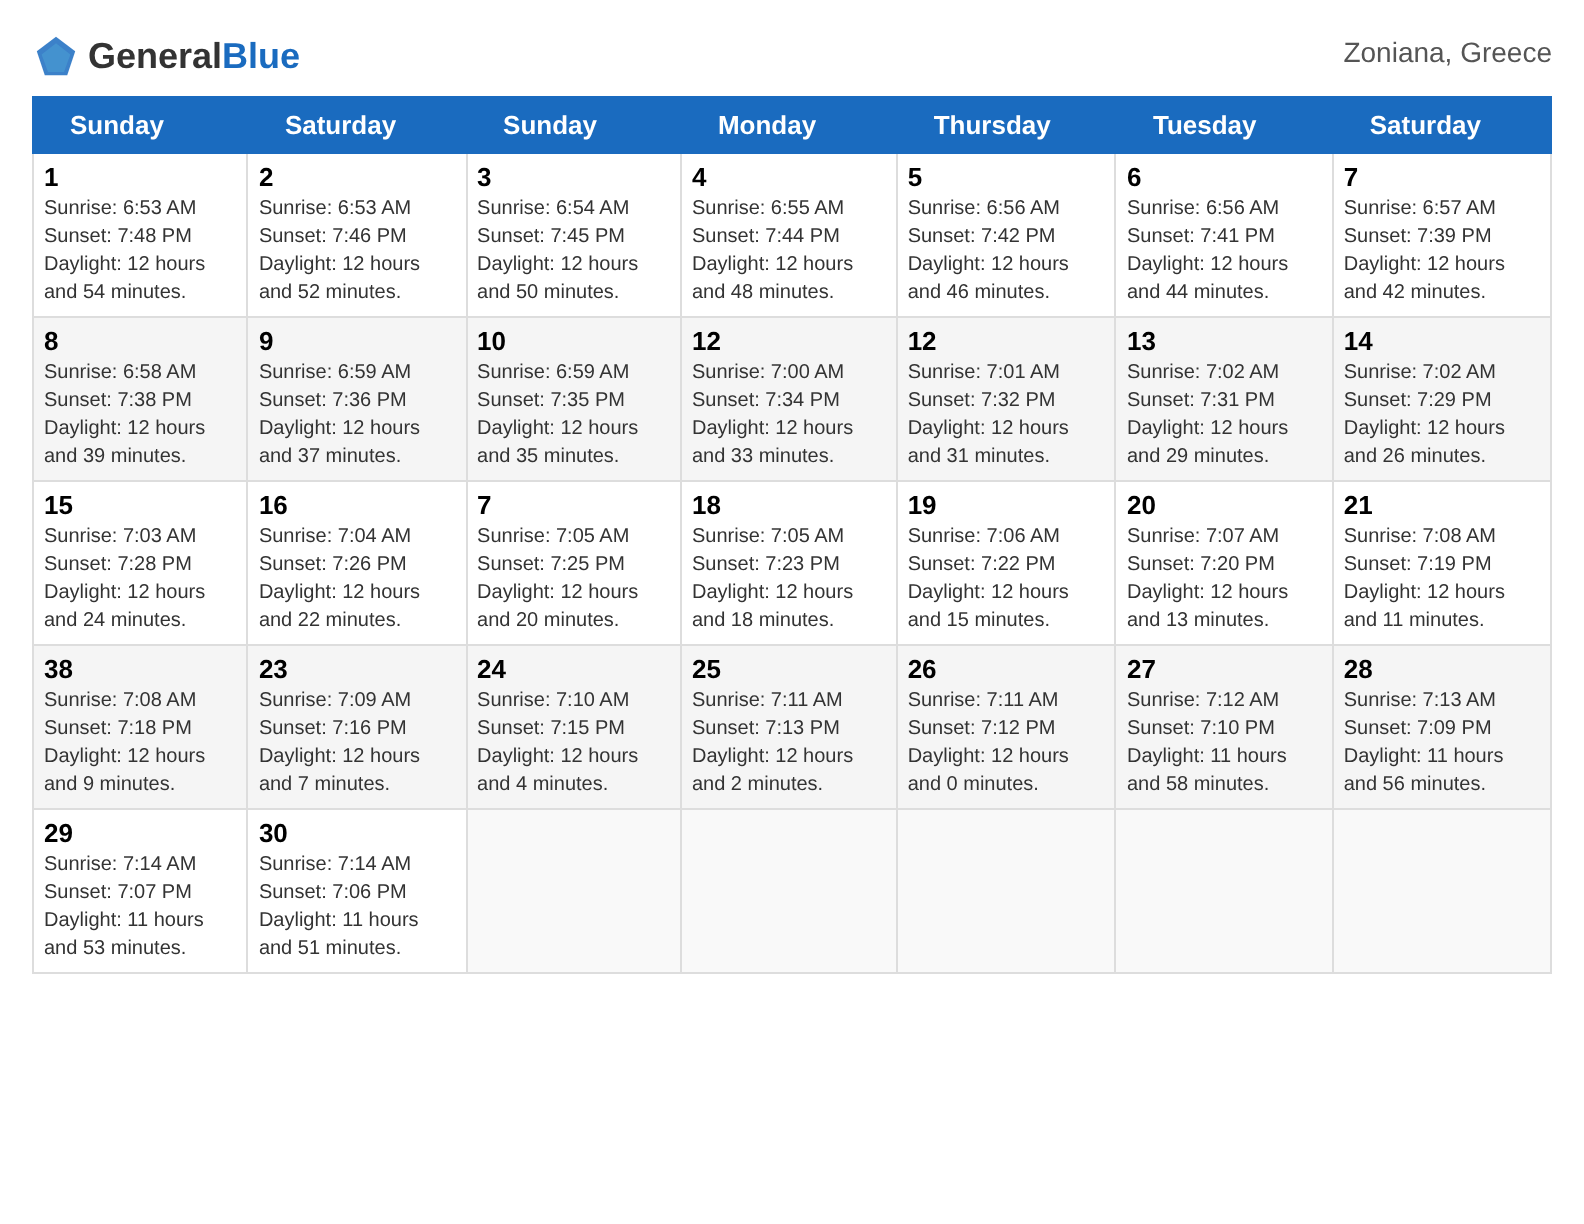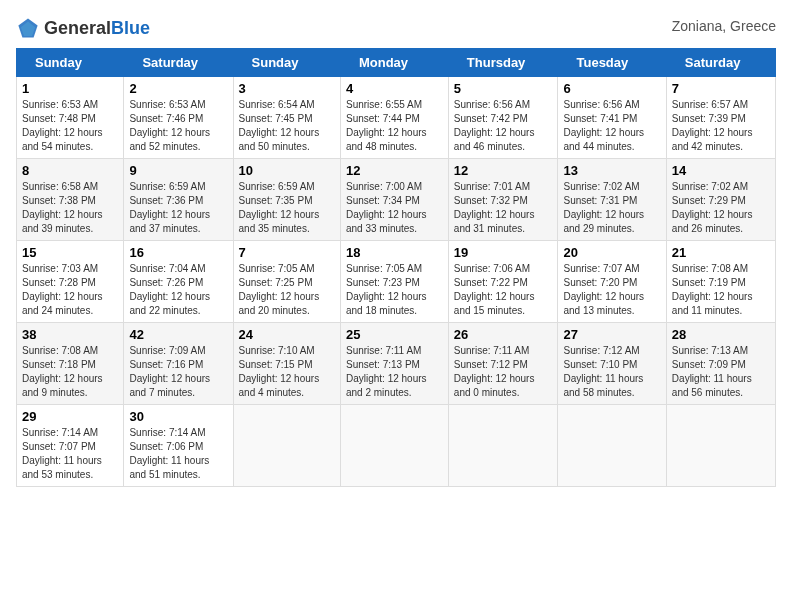--- a/index.html
+++ b/index.html
@@ -191,21 +191,21 @@
           <div class="day-number">21</div>
           <div class="day-info">Sunrise: 7:08 AM<br>Sunset: 7:19 PM<br>Daylight: 12 hours and 11 minutes.</div>
         </td>
       </tr>
       <tr>
         <td>
           <div class="day-number">38</div>
           <div class="day-info">Sunrise: 7:08 AM<br>Sunset: 7:18 PM<br>Daylight: 12 hours and 9 minutes.</div>
         </td>
         <td>
-          <div class="day-number">42</div>
+          <div class="day-number">23</div>
           <div class="day-info">Sunrise: 7:09 AM<br>Sunset: 7:16 PM<br>Daylight: 12 hours and 7 minutes.</div>
         </td>
         <td>
           <div class="day-number">24</div>
           <div class="day-info">Sunrise: 7:10 AM<br>Sunset: 7:15 PM<br>Daylight: 12 hours and 4 minutes.</div>
         </td>
         <td>
           <div class="day-number">25</div>
           <div class="day-info">Sunrise: 7:11 AM<br>Sunset: 7:13 PM<br>Daylight: 12 hours and 2 minutes.</div>
         </td>

